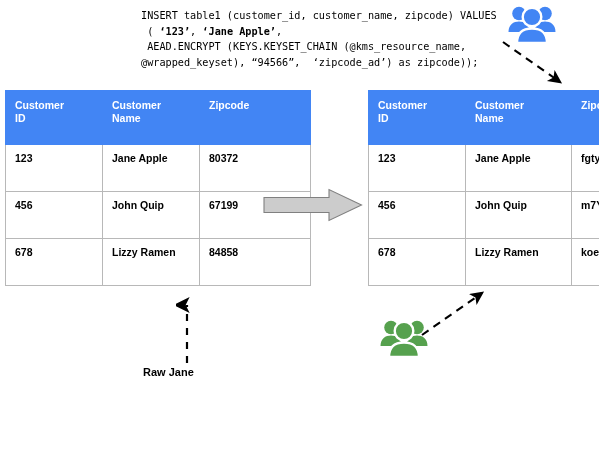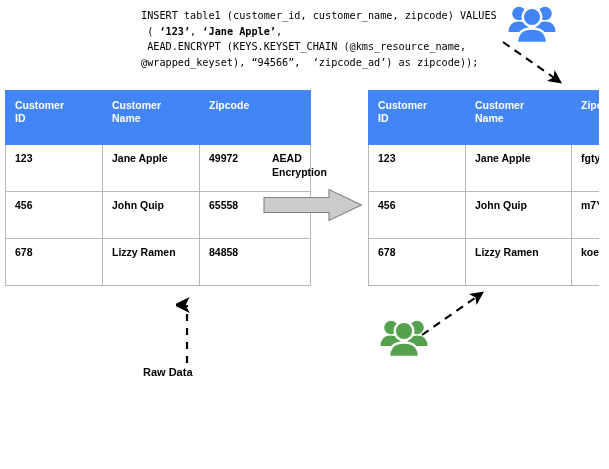--- a/index.html
+++ b/index.html
@@ -187,36 +187,35 @@
       <tr>
         <th class="c0"><span>Customer</span><br><span>ID</span></th>
         <th class="c1"><span>Customer</span><br><span>Name</span></th>
         <th class="c2"><span>Zipcode</span></th>
       </tr>
     </thead>
     <tbody>
       <tr>
         <td>123</td>
         <td>Jane Apple</td>
-        <td>49972</td>
+        <td>80372</td>
       </tr>
       <tr>
         <td>456</td>
         <td>John Quip</td>
-        <td>65558</td>
+        <td>67199</td>
       </tr>
       <tr>
         <td>678</td>
         <td>Lizzy Ramen</td>
         <td>84858</td>
       </tr>
     </tbody>
   </table>
 
-  <div id="aead-label"><span>AEAD</span><br><span>Encryption</span></div>
 
   <div id="block-arrow">
     <svg width="100" height="34" viewBox="0 0 100 34" xmlns="http://www.w3.org/2000/svg">
       <path d="M1,9.5 L66,9.5 L66,1.5 L98.5,17 L66,32.5 L66,24.5 L1,24.5 Z" fill="#cccccc" stroke="#808080" stroke-width="1.1" stroke-linejoin="miter"></path>
     </svg>
   </div>
 
   <table id="table-right" class="data-table">
     <thead>
       <tr>
@@ -247,21 +246,21 @@
   <div id="raw-data-arrow">
     <svg width="22" height="70" viewBox="0 0 22 70" xmlns="http://www.w3.org/2000/svg">
       <defs>
         <marker id="ah2" markerWidth="8" markerHeight="8" refX="4" refY="6.2" orient="auto">
           <path d="M4,0 L7.6,7.4 L4,5.6 L0.4,7.4 Z" fill="#000000"></path>
         </marker>
       </defs>
       <line x1="11" y1="68" x2="11" y2="10" stroke="#000000" stroke-width="2.2" stroke-dasharray="7,7" marker-end="url(#ah2)"></line>
     </svg>
   </div>
-  <div id="raw-data-label">Raw Data</div>
+  <div id="raw-data-label">Raw Jane</div>
 
   <div id="users-green" class="people-icon">
     <svg width="48" height="42" viewBox="0 0 48 42" xmlns="http://www.w3.org/2000/svg">
       <g fill="#56a14e">
         <circle cx="11" cy="11.5" r="6.8"></circle>
         <path d="M0.5 30 C0.5 22.5 5.5 19.5 11 19.5 C16.5 19.5 21.5 22.5 21.5 30 Z"></path>
         <circle cx="37" cy="11.5" r="6.8"></circle>
         <path d="M26.5 30 C26.5 22.5 31.5 19.5 37 19.5 C42.5 19.5 47.5 22.5 47.5 30 Z"></path>
         <circle cx="24" cy="15" r="9.3" fill="#56a14e" stroke="#ffffff" stroke-width="2.4"></circle>
         <path d="M9 41 C9 30.5 15.5 26.5 24 26.5 C32.5 26.5 39 30.5 39 41 Z" fill="#56a14e" stroke="#ffffff" stroke-width="2.4"></path>

